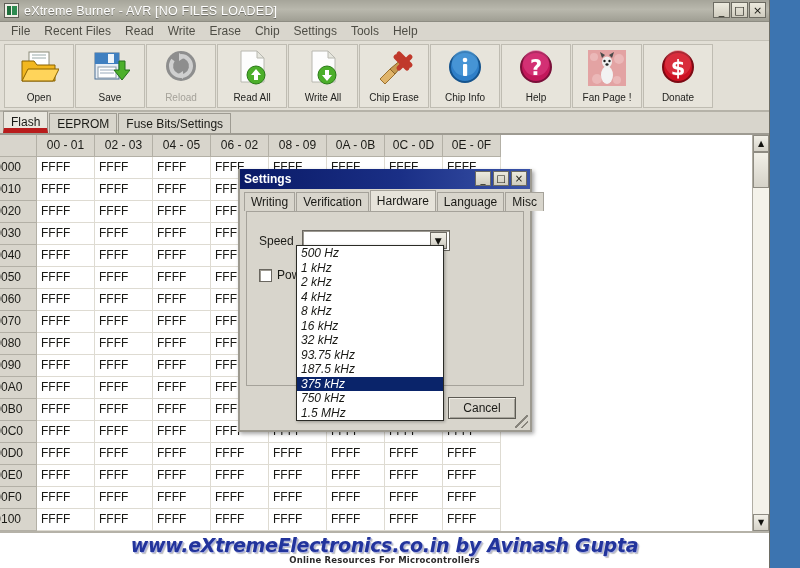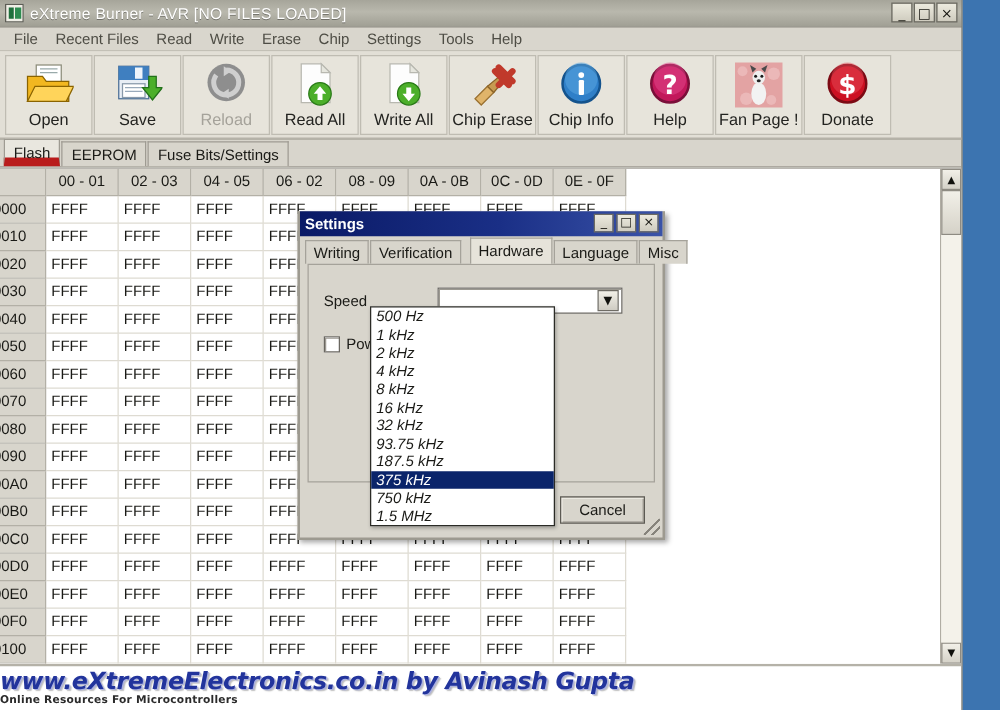--- a/index.html
+++ b/index.html
@@ -102,21 +102,21 @@
     width: 70px; height: 64px;
     border: 1px solid #bfbcb2;
     background: #e7e4db;
     display: flex; flex-direction: column;
     align-items: center; justify-content: flex-start;
     padding-top: 4px;
     position: relative;
   }
   .tool-btn + .tool-btn { margin-left: 1px; }
   .tool-label {
-    font-size: 13px; color: #232320;
+    font-size: 10px; color: #232320;
     position: absolute; bottom: 4px;
     white-space: nowrap;
   }
   .tool-btn.disabled .tool-label { color: #a5a29a; }
   .tool-ico { width: 40px; height: 38px; position: relative; }
 
   
   #tabstrip {
     height: 22px;
     background: #d8d5cc;
@@ -131,21 +131,21 @@
     background: #d8d5cc;
     border: 1px solid #9e9b92;
     border-bottom: none;
     margin-right: 1px;
     line-height: 17px;
   }
   .tab.active {
     background: #e9e7df;
     height: 22px;
     font-weight: normal;
-    border-bottom: 7px solid #b91c1c;
+    border-bottom: 5px solid #b91c1c;
     position: relative; z-index: 2;
   }
 
   
   #grid-area {
     flex: 1;
     background: #ffffff;
     position: relative;
     overflow: hidden;
     border-top: 1px solid #9e9b92;
@@ -221,21 +221,21 @@
     background: linear-gradient(to bottom,#f2f0e8,#d5d2c8);
     border: 1px solid #8e8b82;
   }
 
   
   #banner {
     height: 37px;
     background: #ffffff;
     border-top: 2px solid #b5b2a8;
     display: flex; flex-direction: column;
-    justify-content: center;
+    align-items: center; justify-content: center;
     overflow: hidden;
   }
   #banner-main {
     font-family: "DejaVu Sans", sans-serif;
     font-size: 19px;
     font-weight: bold;
     font-style: italic;
     color: #22349c;
     letter-spacing: -.3px;
     text-shadow: 1px 1px 0 #aab0e0, 2px 2px 1px rgba(0,0,0,.25);
@@ -299,21 +299,21 @@
     border: 1px solid #a5a29a;
     border-bottom: none;
     margin-right: 1px;
     line-height: 18px;
     white-space: nowrap;
   }
   .dlg-tab.active {
     height: 21px;
     background: #e6e3da;
     line-height: 20px;
-    position: relative; z-index: 3; margin-left: 6px;
+    position: relative; z-index: 3;
   }
   #dlg-panel {
     flex: 1;
     margin: 0 6px 0 6px;
     border: 1px solid #a5a29a;
     background: #d8d5cc;
     position: relative;
   }
   #dlg-buttons {
     height: 44px;
@@ -336,21 +336,21 @@
     background:
       linear-gradient(135deg, transparent 45%, #87847c 45%, #87847c 55%, transparent 55%),
       linear-gradient(135deg, transparent 70%, #87847c 70%, #87847c 80%, transparent 80%);
   }
 
   
   .field-row {
     position: absolute;
     display: flex; align-items: center;
   }
-  #speed-row { left: 12px; top: 18px; gap: 48px; }
+  #speed-row { left: 12px; top: 18px; }
   #speed-label { font-size: 12px; color: #1a1a16; margin-right: 8px; }
   #speed-combo {
     width: 148px; height: 21px;
     background: #ffffff;
     border: 1px solid #6a6760;
     box-shadow: inset 1px 1px 0 #9c9991;
     display: flex; align-items: center;
     position: relative;
   }
   #speed-combo-value {

